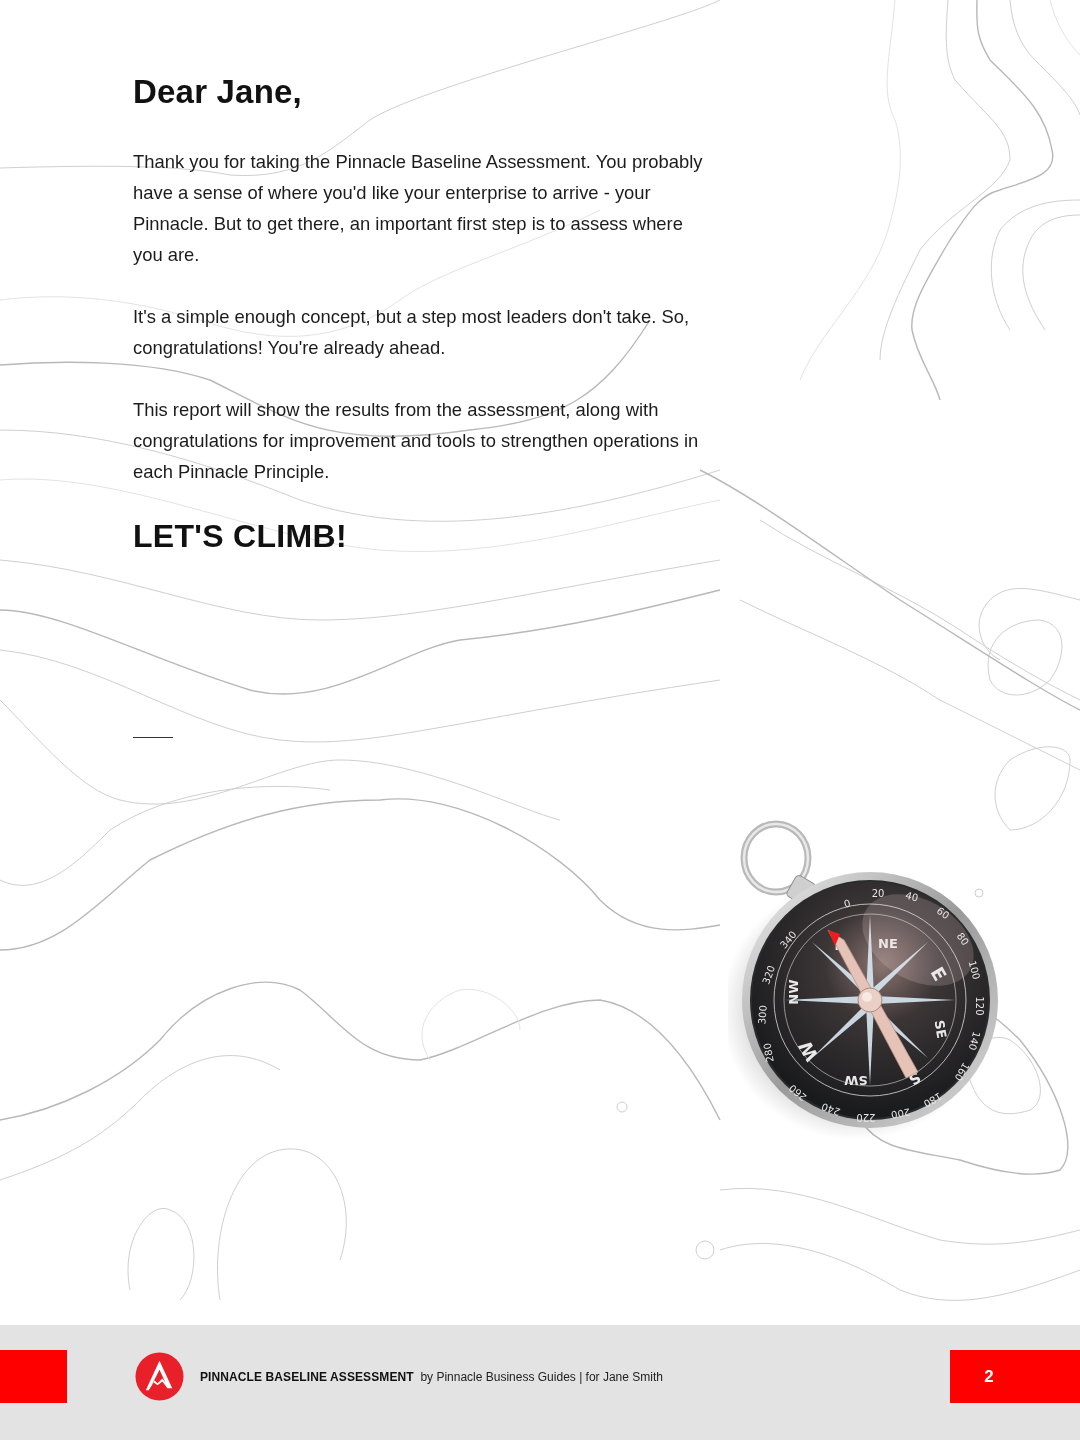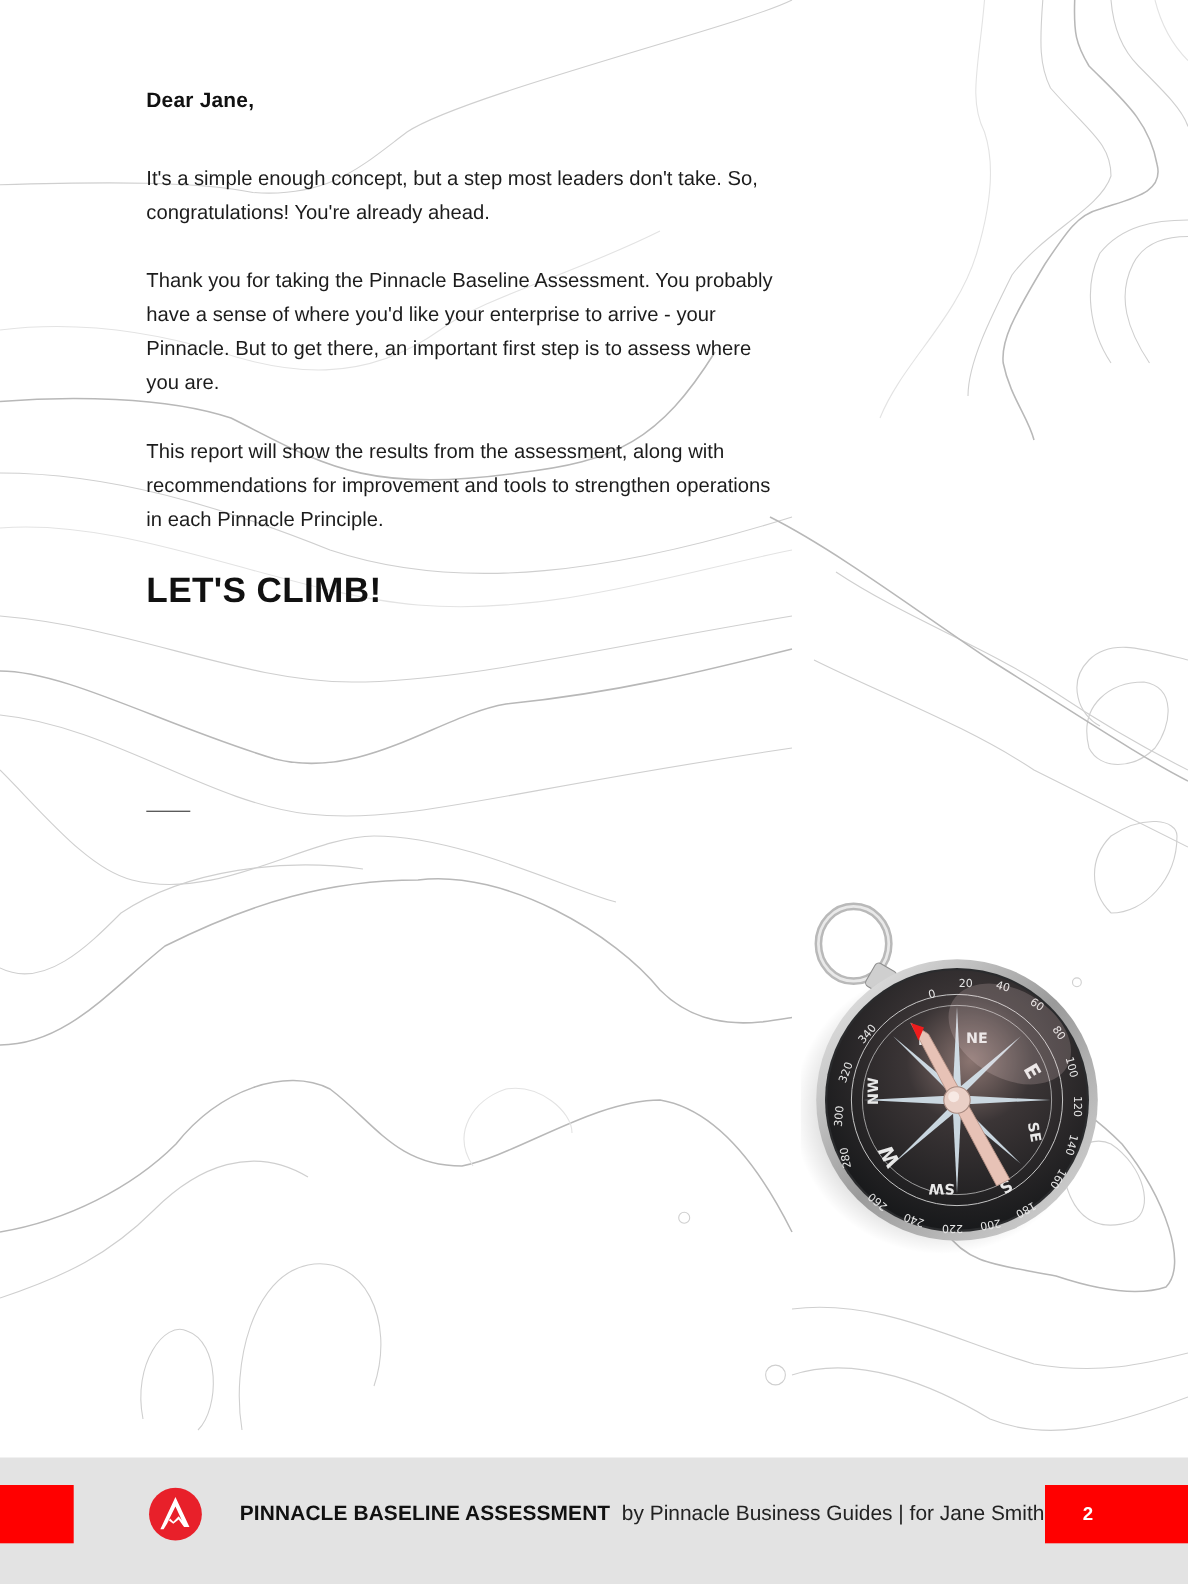--- a/index.html
+++ b/index.html
@@ -8,34 +8,34 @@
     background:#ffffff;
     font-family:"Liberation Sans", "DejaVu Sans", sans-serif;
     color:#1a1a1a;
   }
   .topo { position:absolute; left:0; top:0; width:1080px; height:1325px; z-index:0; }
   .topo path { fill:none; stroke:#cfcfcf; stroke-width:1; }
   .topo path.dark { stroke:#b8b8b8; stroke-width:1.4; }
   .topo path.light { stroke:#e3e3e3; }
 
   .letter { position:absolute; left:133px; top:74px; width:570px; z-index:2; }
-  .greeting { font-size:19px; font-weight:bold; color:#111; margin:0 0 36px 0; line-height:36px; letter-spacing:0.2px; }
+  .greeting { font-size:33px; font-weight:bold; color:#111; margin:0 0 36px 0; line-height:36px; letter-spacing:0.2px; }
   .para { font-size:18.4px; line-height:31px; color:#1c1c1c; margin:0 0 31px 0; }
   .signoff { font-size:32px; font-weight:bold; color:#111; margin:3px 0 0 0; line-height:36px; letter-spacing:0.3px; }
   .sig-line { position:absolute; left:0; top:663px; width:40px; height:0; border-top:1.5px solid #333; }
 
   .compass { position:absolute; left:728px; top:820px; width:280px; height:320px; z-index:2; }
 
   .footer {
     position:absolute; left:0; top:1325px; width:1080px; height:115px;
     background:#e3e3e3; z-index:3;
   }
   .footer .left-bar { position:absolute; left:0; top:25px; width:67px; height:53px; background:#ff0000; }
   .footer .logo { position:absolute; left:135px; top:27px; width:49px; height:49px; }
-  .footer .caption { position:absolute; left:218px; top:42px; font-size:19px; color:#222; white-space:nowrap; line-height:20px; }
+  .footer .caption { position:absolute; left:200px; top:42px; font-size:12px; color:#222; white-space:nowrap; line-height:20px; }
   .footer .caption b { font-weight:bold; color:#111; letter-spacing:0.1px; }
   .footer .page-box { position:absolute; left:950px; top:25px; width:130px; height:53px; background:#ff0000; }
   .footer .page-num { position:absolute; left:0; top:0; width:78px; height:53px; line-height:53px; text-align:center; color:#fff; font-weight:bold; font-size:17px; }
 </style>
 </head>
 <body>
 
 <svg class="topo" viewBox="0 0 1080 1325" preserveAspectRatio="none">
   <path class="light" d="M895 0 C890 60 880 90 895 120 C905 150 900 190 888 230 C870 290 820 330 800 380"></path>
   <path d="M948 0 C945 40 945 60 955 80 C990 120 1010 130 1010 160 C1000 190 950 210 920 250 C900 290 880 330 880 360"></path>
@@ -70,23 +70,23 @@
   <path class="dark" d="M700 470 C760 500 840 560 900 600 C980 650 1040 690 1080 710"></path>
   <path d="M1080 600 C1040 590 1010 580 990 600 C970 620 980 650 1000 660"></path>
   <path class="light" d="M430 1060 C410 1030 430 1000 460 990 C490 985 520 1010 520 1030"></path>
   <circle cx="979" cy="893" r="4" fill="none" stroke="#cfcfcf"></circle>
   <circle cx="622" cy="1107" r="5" fill="none" stroke="#cfcfcf"></circle>
   <circle cx="705" cy="1250" r="9" fill="none" stroke="#cfcfcf"></circle>
 </svg>
 
 <div class="letter">
   <div class="greeting">Dear Jane,</div>
+  <p class="para">Thank you for taking the Pinnacle Baseline Assessment. You probably have a sense of where you'd like your enterprise to arrive - your Pinnacle. But to get there, an important first step is to assess where you are.</p>
   <p class="para">It's a simple enough concept, but a step most leaders don't take. So, congratulations! You're already ahead.</p>
-  <p class="para">Thank you for taking the Pinnacle Baseline Assessment. You probably have a sense of where you'd like your enterprise to arrive - your Pinnacle. But to get there, an important first step is to assess where you are.</p>
-  <p class="para">This report will show the results from the assessment, along with recommendations for improvement and tools to strengthen operations in each Pinnacle Principle.</p>
+  <p class="para">This report will show the results from the assessment, along with congratulations for improvement and tools to strengthen operations in each Pinnacle Principle.</p>
   <div class="signoff">LET'S CLIMB!</div>
   <div class="sig-line"></div>
 </div>
 
 <svg class="compass" viewBox="0 0 280 320">
   <defs>
     <radialGradient id="faceGrad" cx="55%" cy="35%" r="70%">
       <stop offset="0%" stop-color="#8a7470"></stop>
       <stop offset="35%" stop-color="#3b3536"></stop>
       <stop offset="100%" stop-color="#141618"></stop>

